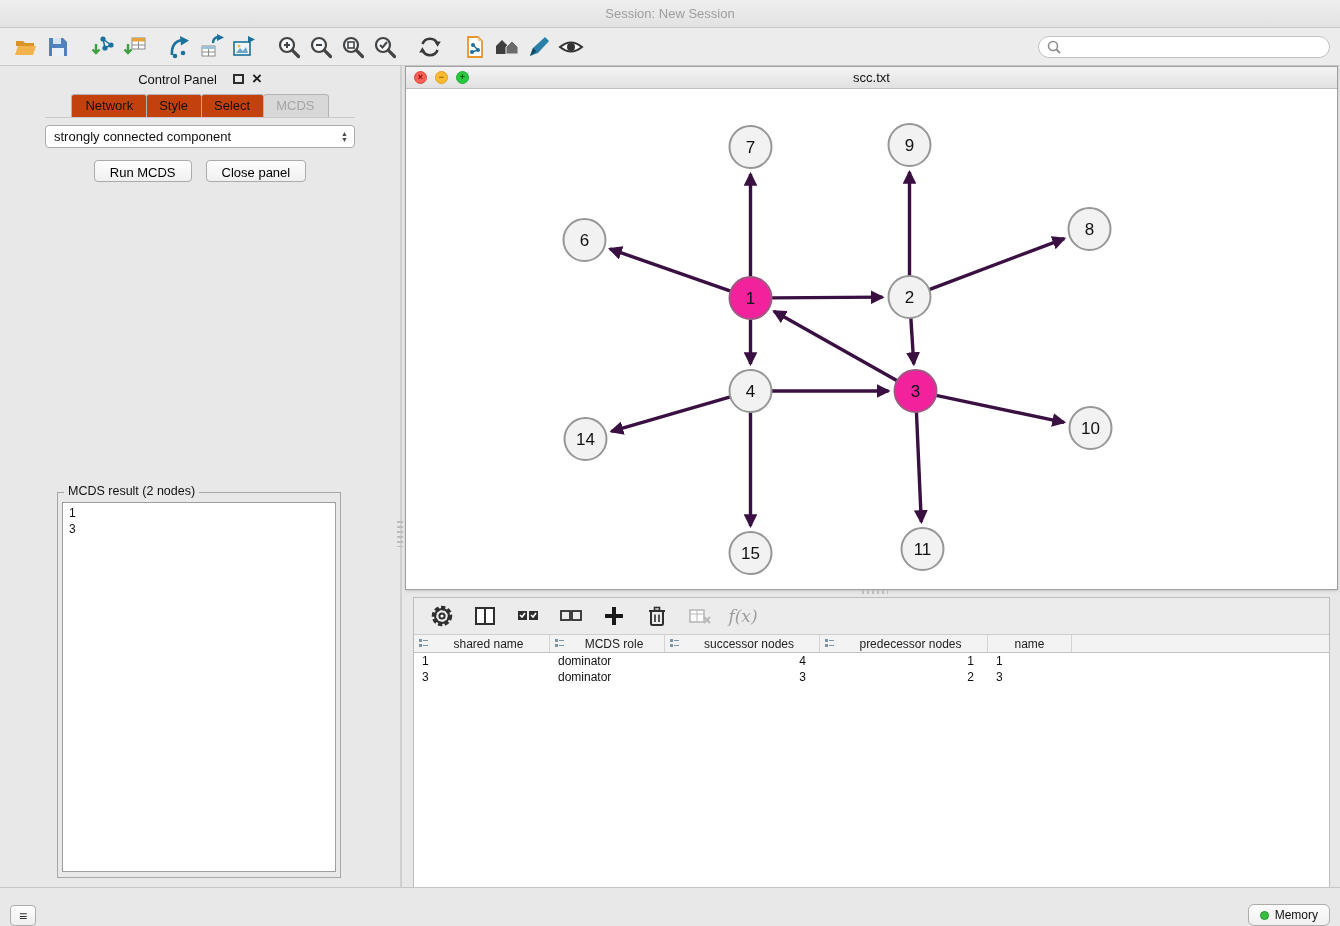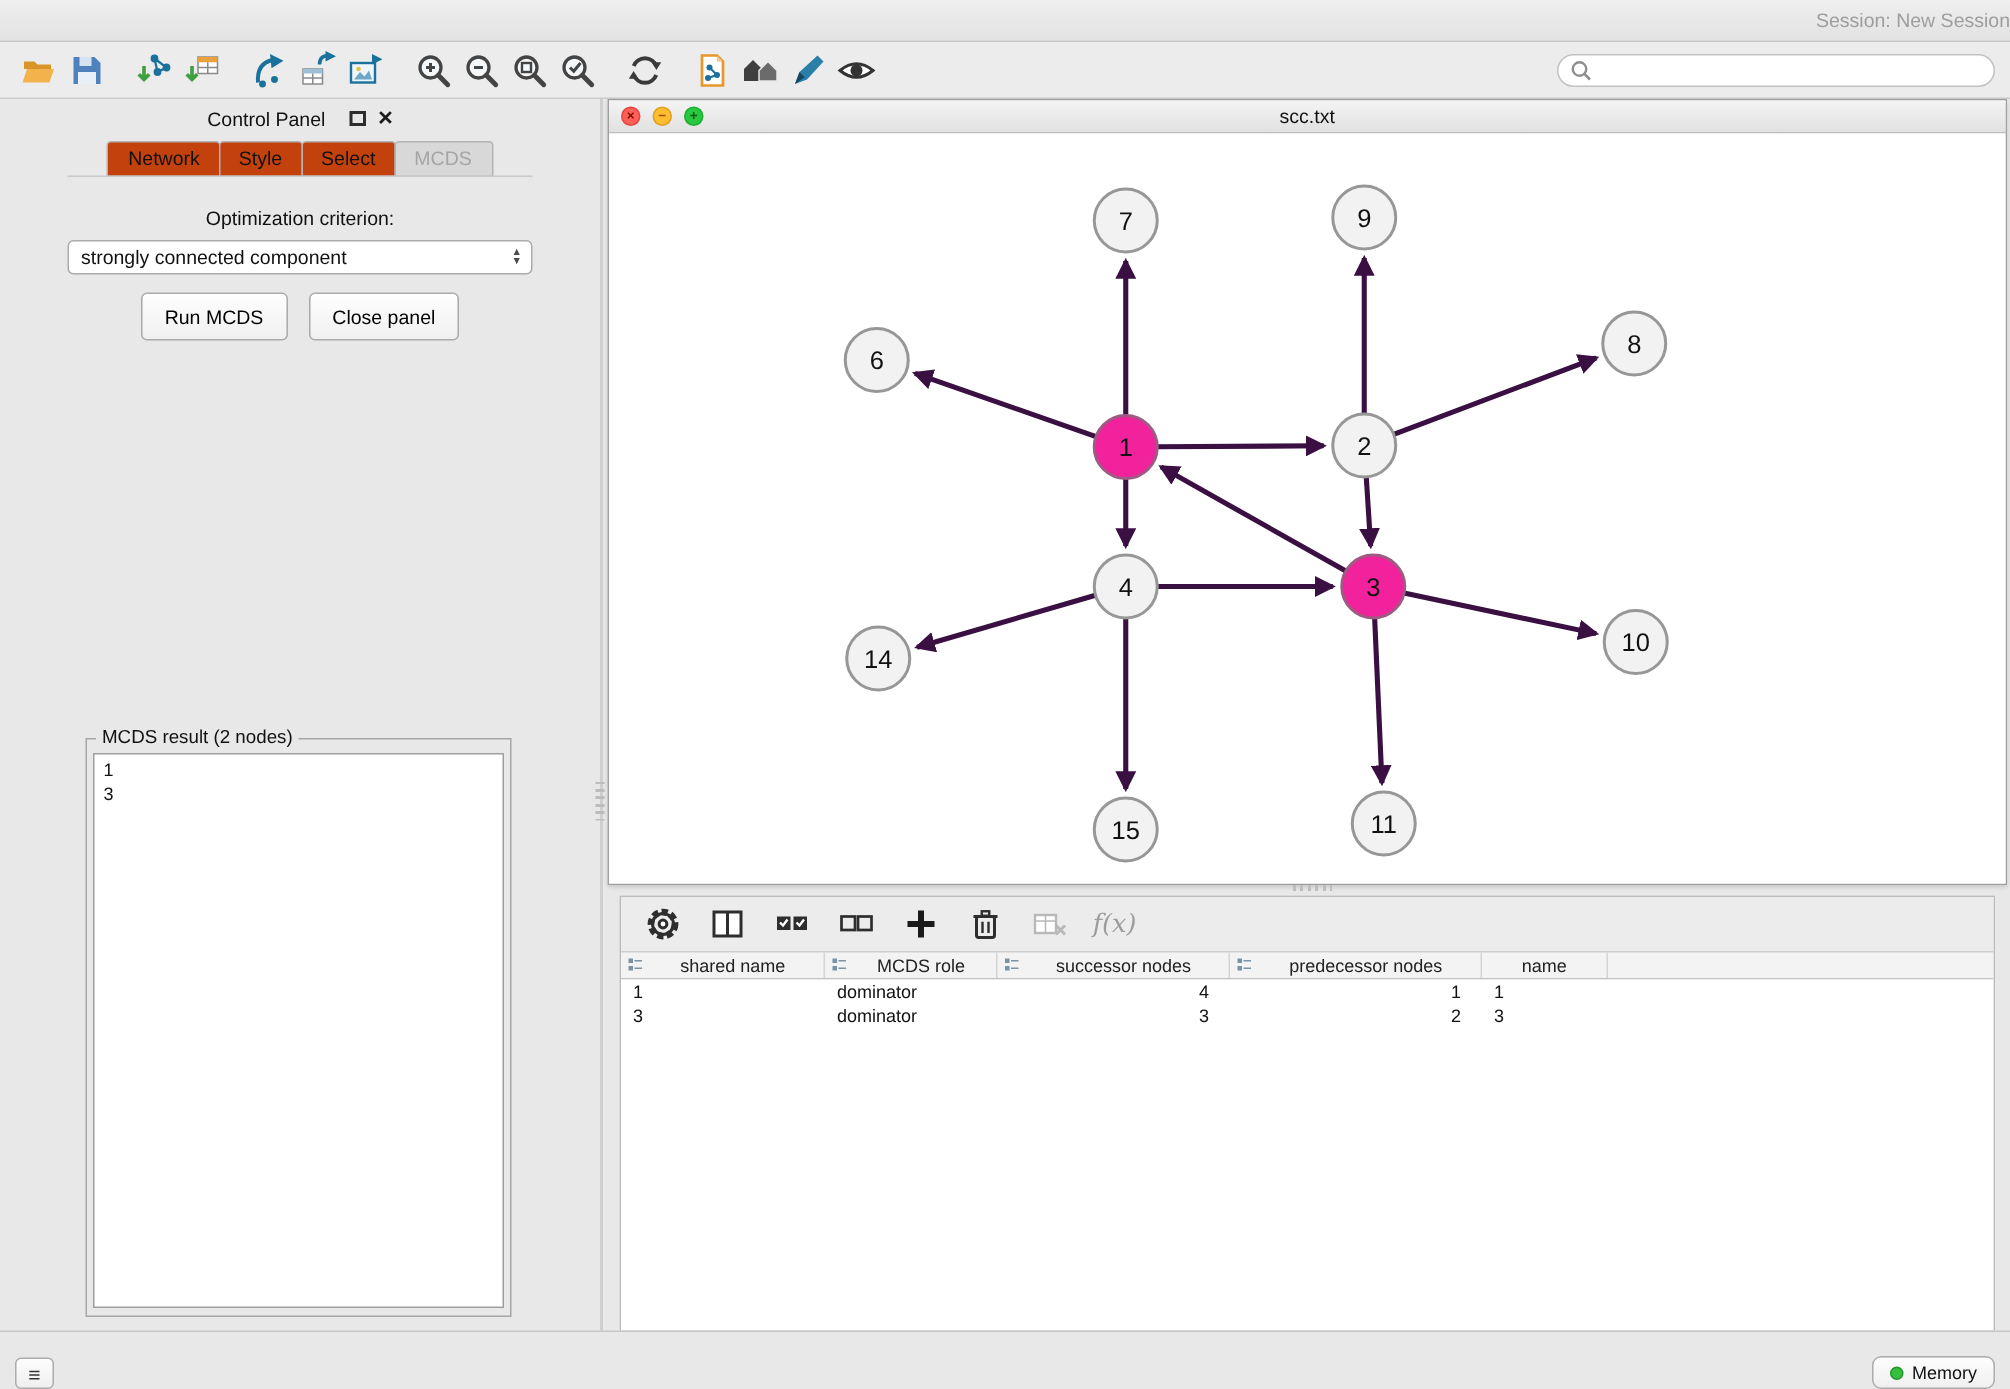--- a/index.html
+++ b/index.html
@@ -9,21 +9,21 @@
     background:#e8e8e8; color:#111; overflow:hidden;
     -webkit-user-select:none; user-select:none;
   }
   .app { position:relative; width:1340px; height:926px; background:#e8e8e8; }
 
   
   .titlebar {
     position:absolute; top:0; left:0; right:0; height:28px;
     background:linear-gradient(#efefef,#e2e2e2);
     border-bottom:1px solid #c8c8c8;
-    text-align:right; line-height:28px; font-size:13px; color:#9d9d9d;
+    text-align:center; line-height:28px; font-size:13px; color:#9d9d9d;
   }
 
   
   .toolbar {
     position:absolute; top:28px; left:0; right:0; height:38px;
     background:#ececec; border-bottom:1px solid #cccccc;
     display:flex; align-items:center; padding:0 10px;
   }
   .tb-btn { width:32px; height:32px; display:flex; align-items:center; justify-content:center; border-radius:4px; }
   .grp { width:13px; flex:0 0 auto; }
@@ -69,21 +69,21 @@
     border:1px solid #ababab; border-radius:4px;
     display:flex; align-items:center; padding:0 6px 0 8px; font-size:13px; cursor:pointer;
   }
   .dd-label { flex:1; overflow:hidden; white-space:nowrap; }
   .dd-arrows { display:flex; flex-direction:column; align-items:center; color:#4a4a4a; }
   .dd-arrows i { font-style:normal; font-size:7px; line-height:6px; }
   .dd-arrows i:first-child::before { content:"▲"; }
   .dd-arrows i:last-child::before { content:"▼"; }
   .cp-buttons { display:flex; justify-content:center; gap:14px; margin-top:12px; }
   .btn {
-    height:32px; padding:4px 15px; font-size:13px;
+    height:22px; padding:4px 15px; font-size:13px;
     background:linear-gradient(#fefefe,#f0f0f0);
     border:1px solid #ababab; border-radius:4px; cursor:pointer;
     font-family:"Liberation Sans", sans-serif;
   }
   .result-box { position:absolute; left:12px; right:14px; top:374px; bottom:14px; border:1px solid #a6a6a6; }
   .result-legend { position:absolute; top:-9px; left:6px; background:#e8e8e8; padding:0 4px; font-size:12.5px; }
   .result-area {
     position:absolute; left:4px; right:4px; top:9px; bottom:5px;
     background:#fff; border:1px solid #9e9e9e; font-size:12px; line-height:16px; padding:2px 6px; overflow:auto;
   }
@@ -333,21 +333,20 @@
         <span class="float-btn"></span>
         <span class="close-btn"></span>
       </div>
       <div class="cp-tabs">
         <div class="tab">Network</div>
         <div class="tab">Style</div>
         <div class="tab">Select</div>
         <div class="tab active">MCDS</div>
       </div>
       <div class="cp-body">
-        <div class="opt-label">Optimization criterion:</div>
         <div class="dropdown">
           <span class="dd-label">strongly connected component</span>
           <span class="dd-arrows">
               <i></i>
               <i></i>
             </span>
         </div>
         <div class="cp-buttons">
           <button class="btn">Run MCDS</button>
           <button class="btn">Close panel</button>

